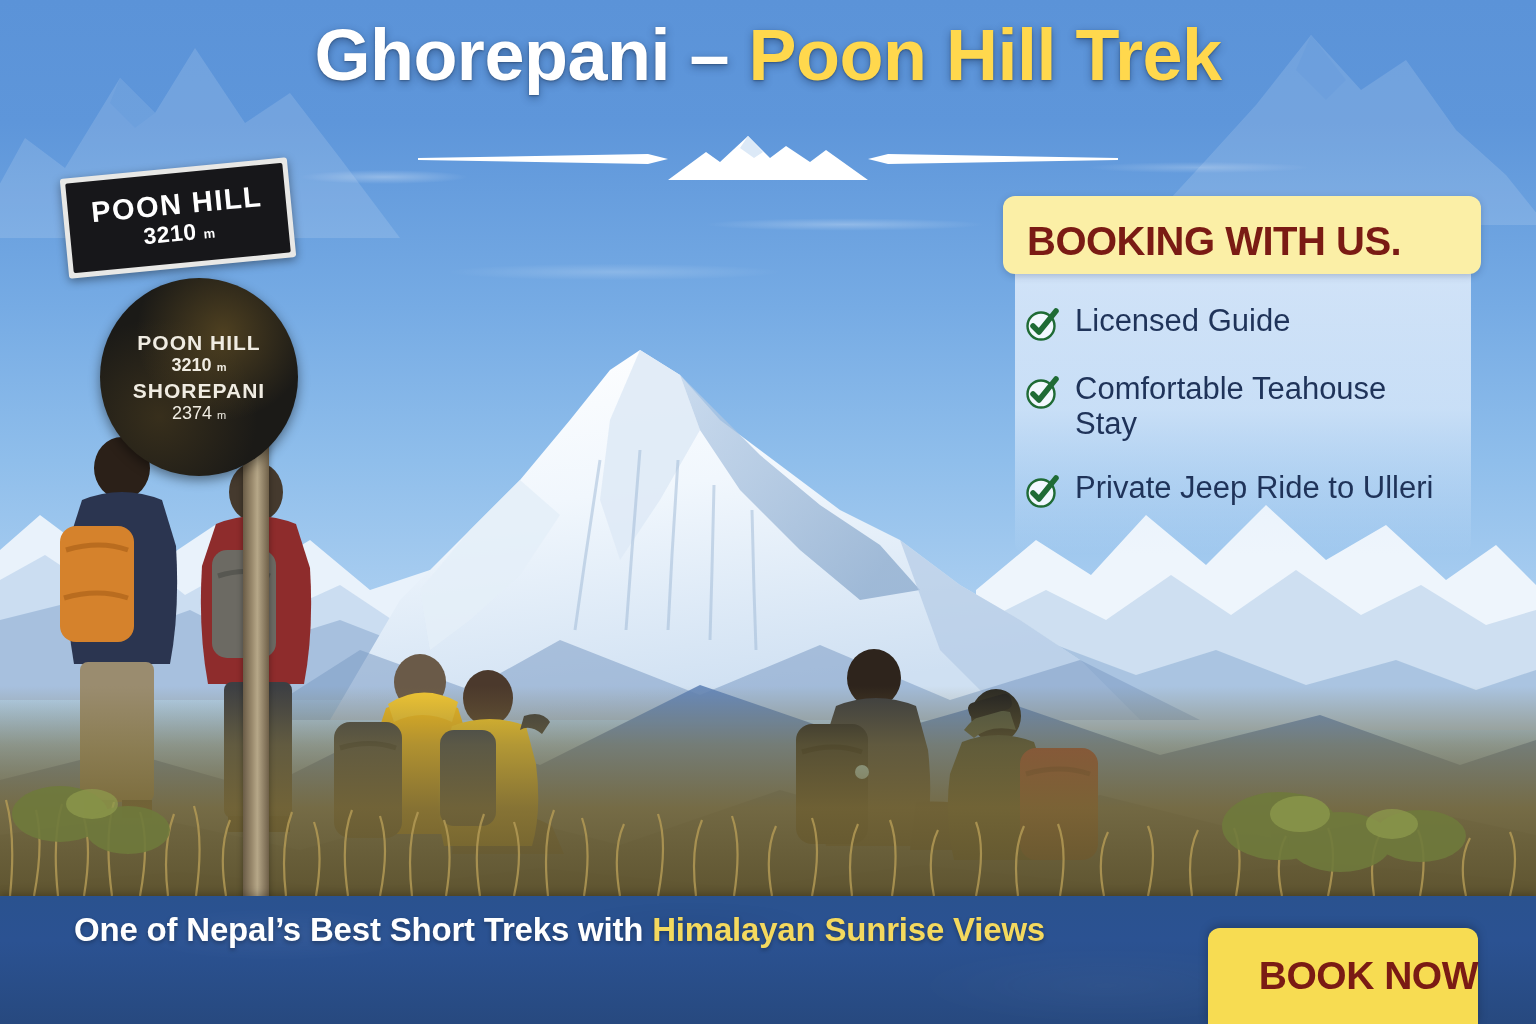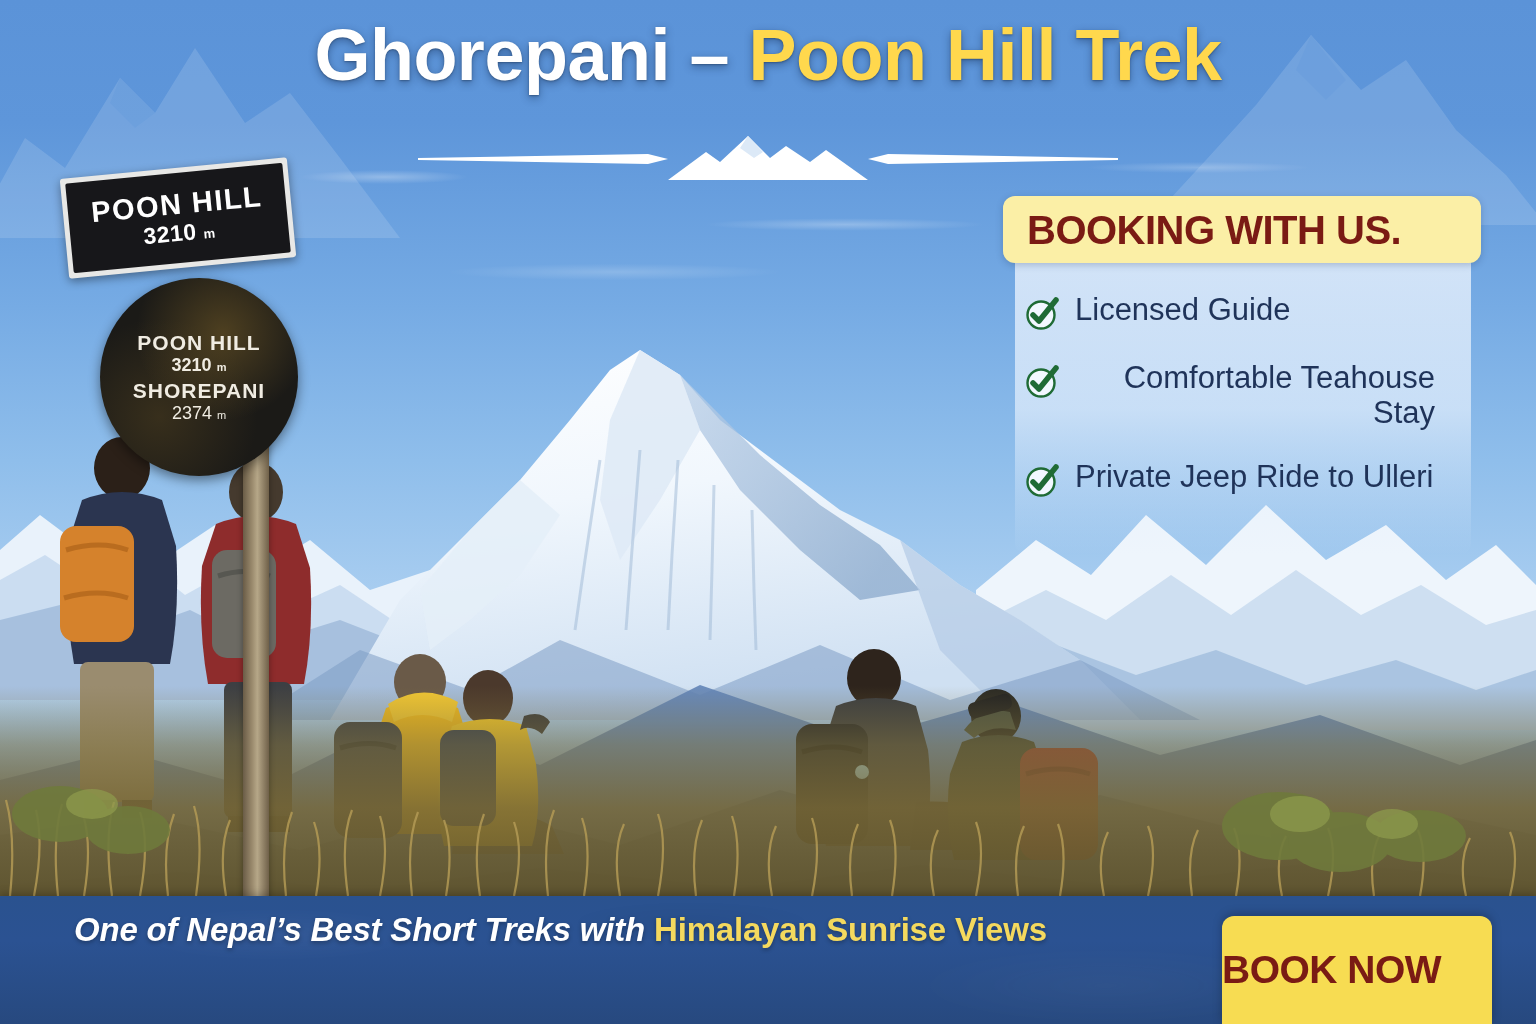--- a/index.html
+++ b/index.html
@@ -126,29 +126,29 @@
   }
   .booking-panel {
     position:absolute; left:12px; top:34px; width:456px; height:324px;
     background:linear-gradient(180deg, rgba(235,243,253,.82) 0%, rgba(226,238,252,.72) 55%, rgba(226,238,252,0) 100%);
     border-radius:10px;
   }
   .booking-badge {
     position:relative;
     background:#fbefa6;
     border-radius:12px;
-    padding:14px 20px 13px 24px;
+    padding:25px 20px 13px 24px;
     box-shadow:0 2px 7px rgba(30,50,90,.25);
   }
   .booking-badge span {
     display:block; color:#7a1b14; font-size:40px; font-weight:700;
     letter-spacing:-0.5px; line-height:1;
   }
   .booking-list { position:relative; margin-top:30px; padding-left:22px; }
-  .booking-item { display:flex; align-items:flex-start; gap:16px; margin-bottom:30px;text-align:right; }
+  .booking-item { display:flex; align-items:flex-start; gap:16px; margin-bottom:30px; }
   .check {
     flex:0 0 auto; width:34px; height:34px; position:relative; margin-top:4px;
   }
   .check svg { display:block; width:34px; height:34px; }
   .booking-item .txt {
     color:#1f3359; font-size:31px; line-height:1.12; font-weight:400;
     max-width:360px;
   }
 
   
@@ -162,34 +162,34 @@
     background:
       radial-gradient(220px 40px at 18% 30%, rgba(255,255,255,.25), transparent 70%),
       radial-gradient(300px 60px at 72% 70%, rgba(255,255,255,.18), transparent 70%),
       radial-gradient(180px 30px at 45% 20%, rgba(0,0,0,.25), transparent 70%);
   }
   .tagline {
     position:absolute; left:74px; top:15px;
     font-size:33px; font-weight:700; letter-spacing:-0.2px; white-space:nowrap;
     text-shadow:0 2px 4px rgba(0,0,0,.3);
   }
-  .tagline .w { color:#ffffff;font-style:italic; }
+  .tagline .w { color:#ffffff; }
   .tagline .y { color:#f4d95e; }
   .contact {
     position:absolute; left:74px; top:74px;
     color:#eef3fb; font-size:31px; font-weight:400; white-space:nowrap;
     text-shadow:0 2px 4px rgba(0,0,0,.35);
   }
   .contact .sep { opacity:.8; padding:0 10px; }
 
   .book-now {
-    position:absolute; right:44px; bottom:0; width:270px; height:108px;
+    position:absolute; right:58px; bottom:0; width:270px; height:96px;
     background:#f7dc52;
     border-radius:12px 12px 0 0;
-    display:flex; align-items:center; justify-content:flex-start;
+    display:flex; align-items:center; justify-content:flex-end;
     box-shadow:0 -2px 10px rgba(0,0,0,.25);
     cursor:pointer;
   }
   .book-now span {
     color:#7a1b14; font-size:39px; font-weight:700; letter-spacing:-0.5px;
   }
 </style>
 </head>
 <body>
 

